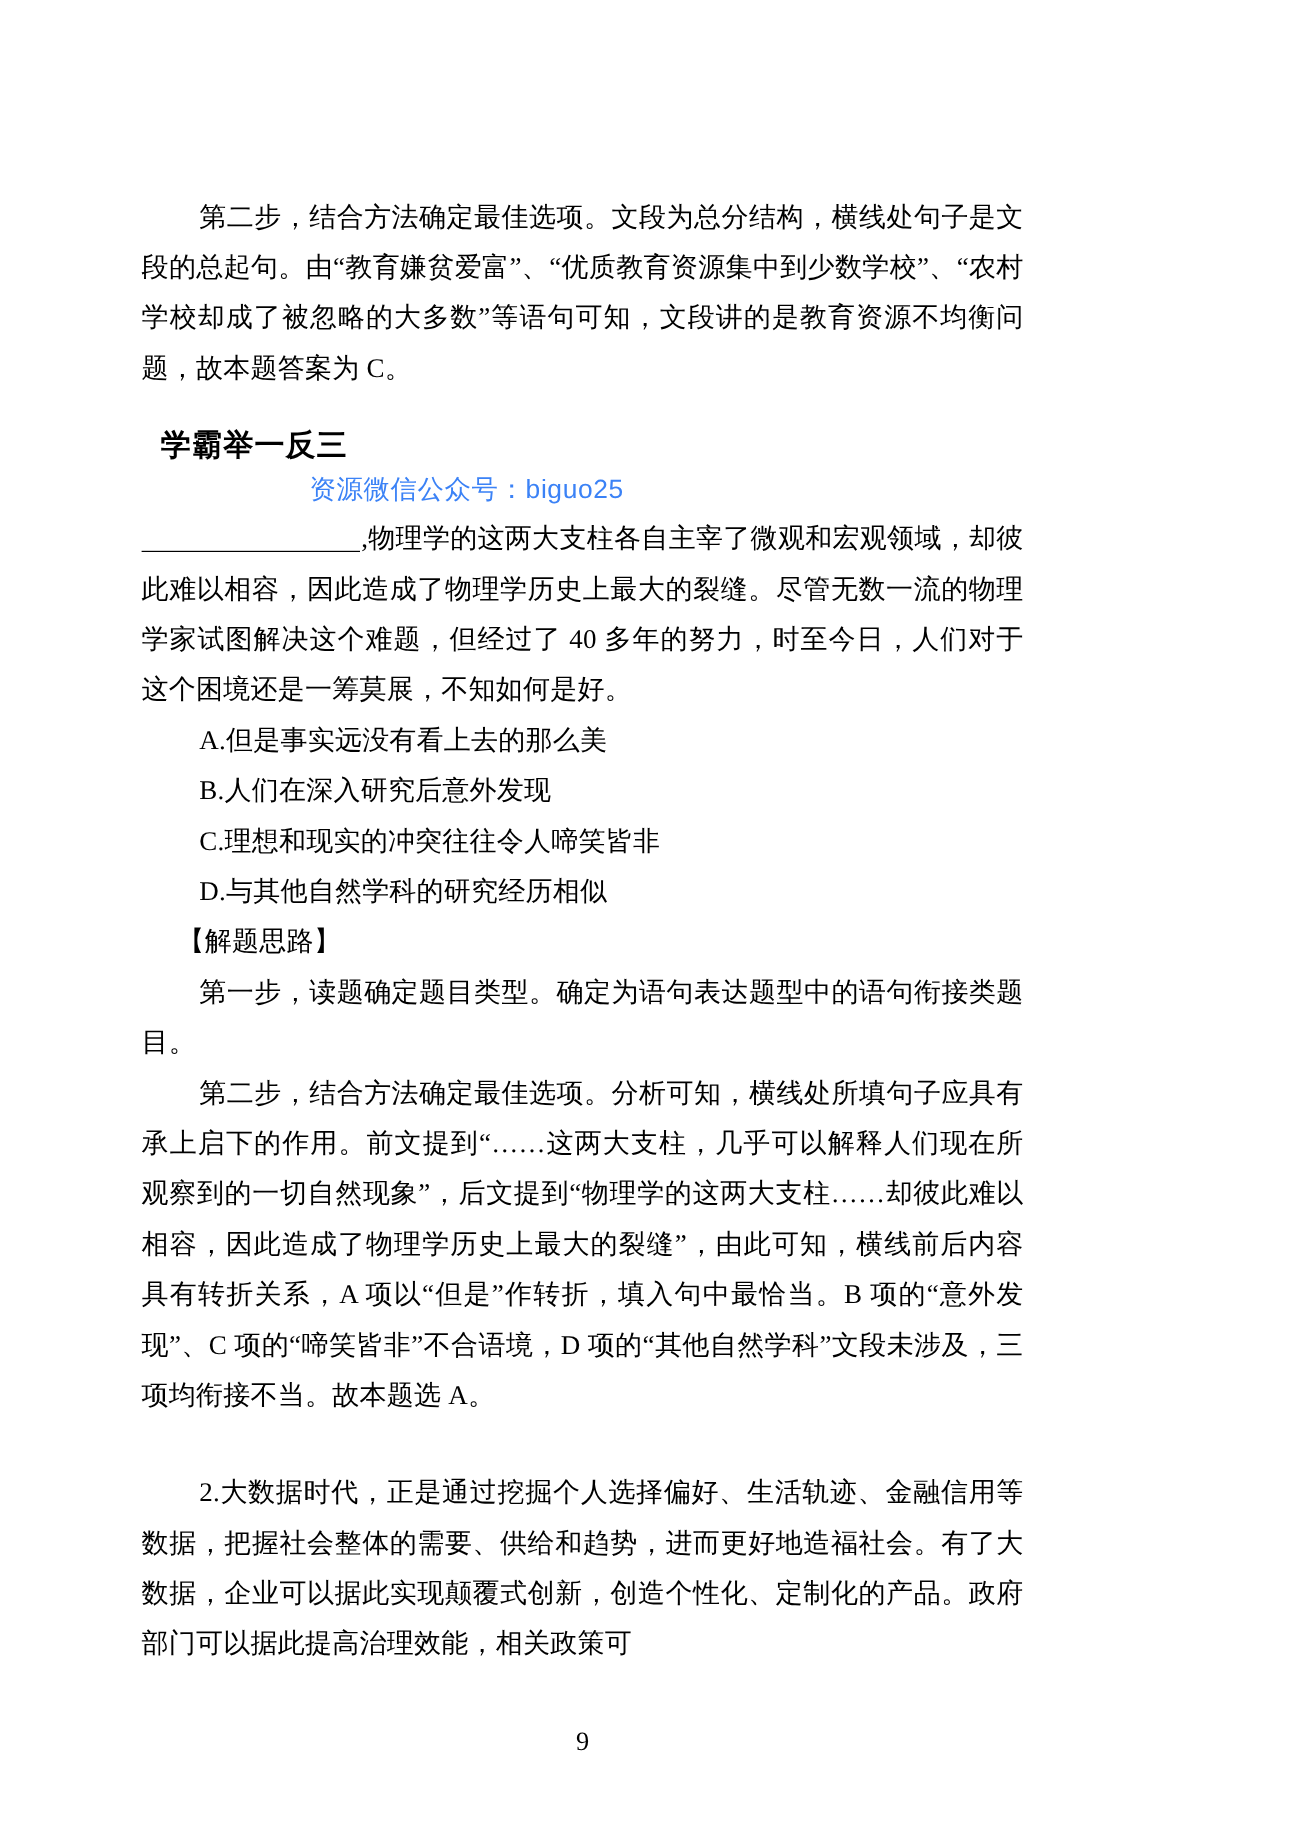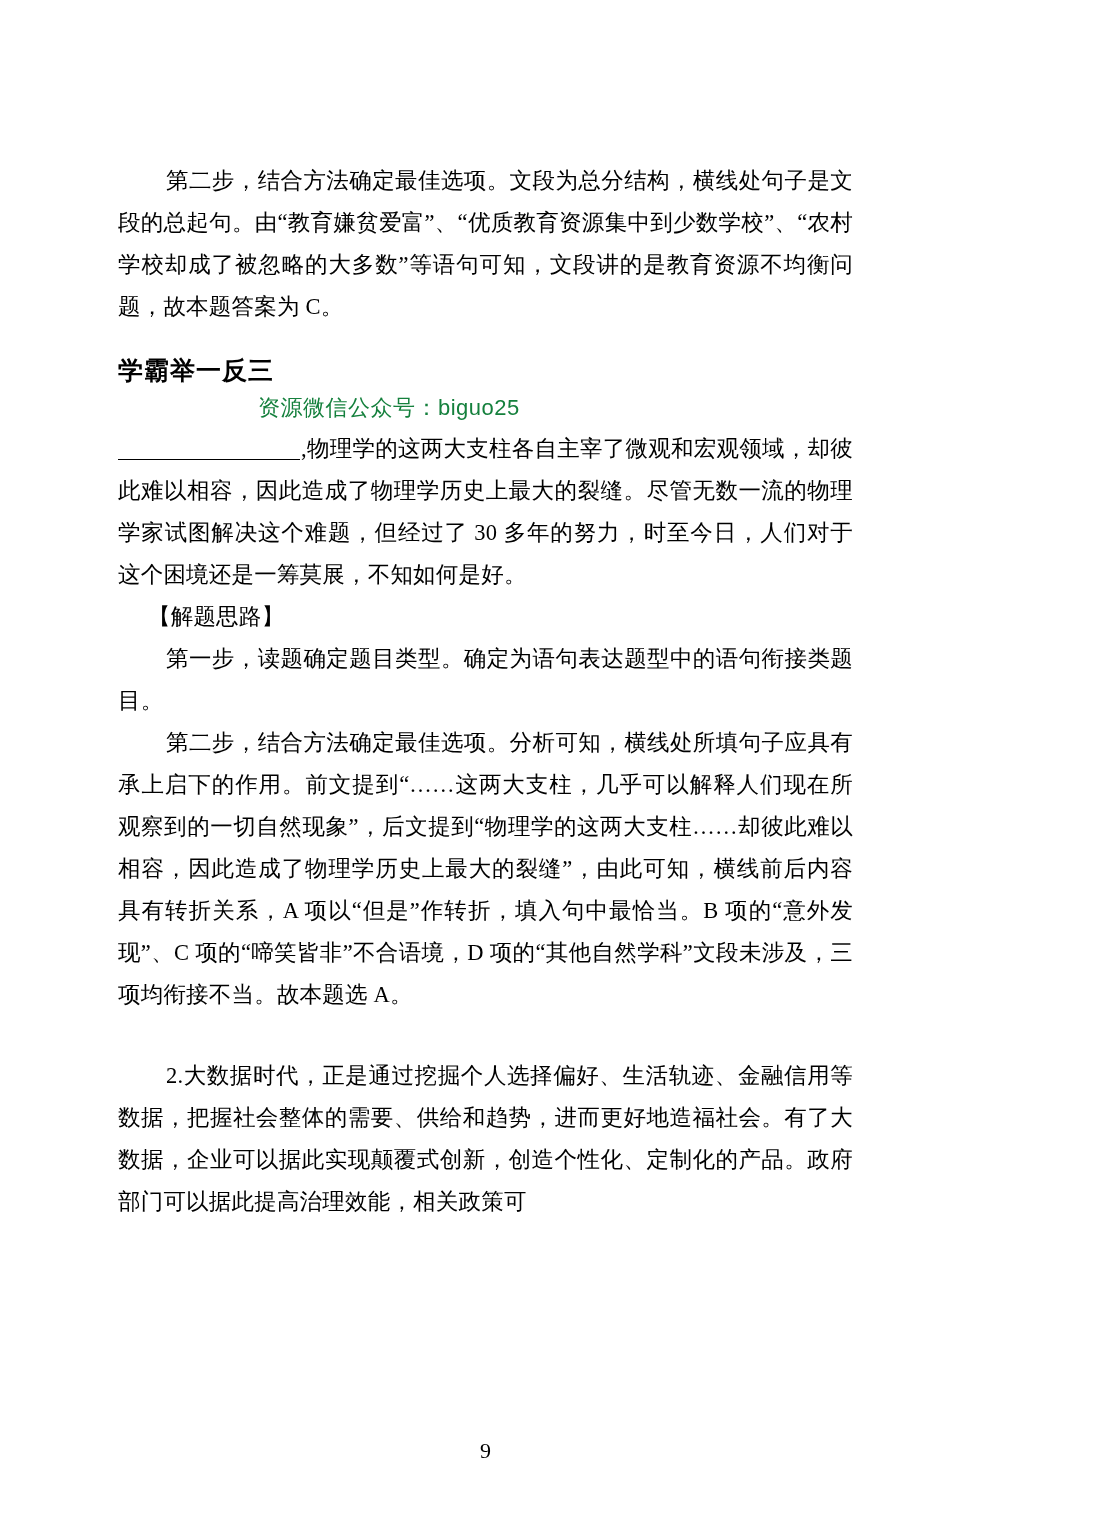--- a/index.html
+++ b/index.html
@@ -33,28 +33,28 @@
   .indent {
     text-indent: 48px;
   }
   .para-block p {
     margin-bottom: 0;
   }
   .section-title {
     font-size: 25px;
     font-weight: bold;
     line-height: 42px;
-    margin: 22px 0 0 0;
+    margin: 22px 0 0 16px;
     letter-spacing: 1px;
     font-family: "DejaVu Serif", "Liberation Serif", serif;
   }
   .watermark {
     font-family: "Liberation Sans", sans-serif;
     font-size: 22px;
-    color: #15803d;
+    color: #3b82f6;
     margin: 2px 0 6px 140px;
     line-height: 28px;
     letter-spacing: 0.5px;
   }
   .blank-line {
     display: inline-block;
     width: 182px;
     border-bottom: 1.6px solid #000;
     height: 22px;
     vertical-align: -4px;
@@ -86,23 +86,29 @@
 
   <div class="para-block">
     <p class="indent">第二步，结合方法确定最佳选项。文段为总分结构，横线处句子是文段的总起句。由“教育嫌贫爱富”、“优质教育资源集中到少数学校”、“农村学校却成了被忽略的大多数”等语句可知，文段讲的是教育资源不均衡问题，故本题答案为 C。</p>
   </div>
 
   <h2 class="section-title">学霸举一反三</h2>
 
   <div class="watermark">资源微信公众号：biguo25</div>
 
   <div class="para-block">
-    <p><span class="blank-line"></span><span>,物理学的这两大支柱各自主宰了微观和宏观领域，却彼此难以相容，因此造成了物理学历史上最大的裂缝。尽管无数一流的物理学家试图解决这个难题，但经过了 30 多年的努力，时至今日，人们对于这个困境还是一筹莫展，不知如何是好。</span></p>
+    <p><span class="blank-line"></span><span>,物理学的这两大支柱各自主宰了微观和宏观领域，却彼此难以相容，因此造成了物理学历史上最大的裂缝。尽管无数一流的物理学家试图解决这个难题，但经过了 40 多年的努力，时至今日，人们对于这个困境还是一筹莫展，不知如何是好。</span></p>
   </div>
 
+  <div class="options">
+    <p>A.但是事实远没有看上去的那么美</p>
+    <p>B.人们在深入研究后意外发现</p>
+    <p>C.理想和现实的冲突往往令人啼笑皆非</p>
+    <p>D.与其他自然学科的研究经历相似</p>
+  </div>
 
   <div class="para-block">
     <p class="bracket">【解题思路】</p>
     <p class="indent">第一步，读题确定题目类型。确定为语句表达题型中的语句衔接类题目。</p>
     <p class="indent">第二步，结合方法确定最佳选项。分析可知，横线处所填句子应具有承上启下的作用。前文提到“……这两大支柱，几乎可以解释人们现在所观察到的一切自然现象”，后文提到“物理学的这两大支柱……却彼此难以相容，因此造成了物理学历史上最大的裂缝”，由此可知，横线前后内容具有转折关系，A 项以“但是”作转折，填入句中最恰当。B 项的“意外发现”、C 项的“啼笑皆非”不合语境，D 项的“其他自然学科”文段未涉及，三项均衔接不当。故本题选 A。</p>
   </div>
 
   <div class="para-block q2">
     <p class="indent">2.大数据时代，正是通过挖掘个人选择偏好、生活轨迹、金融信用等数据，把握社会整体的需要、供给和趋势，进而更好地造福社会。有了大数据，企业可以据此实现颠覆式创新，创造个性化、定制化的产品。政府部门可以据此提高治理效能，相关政策可</p>
   </div>

